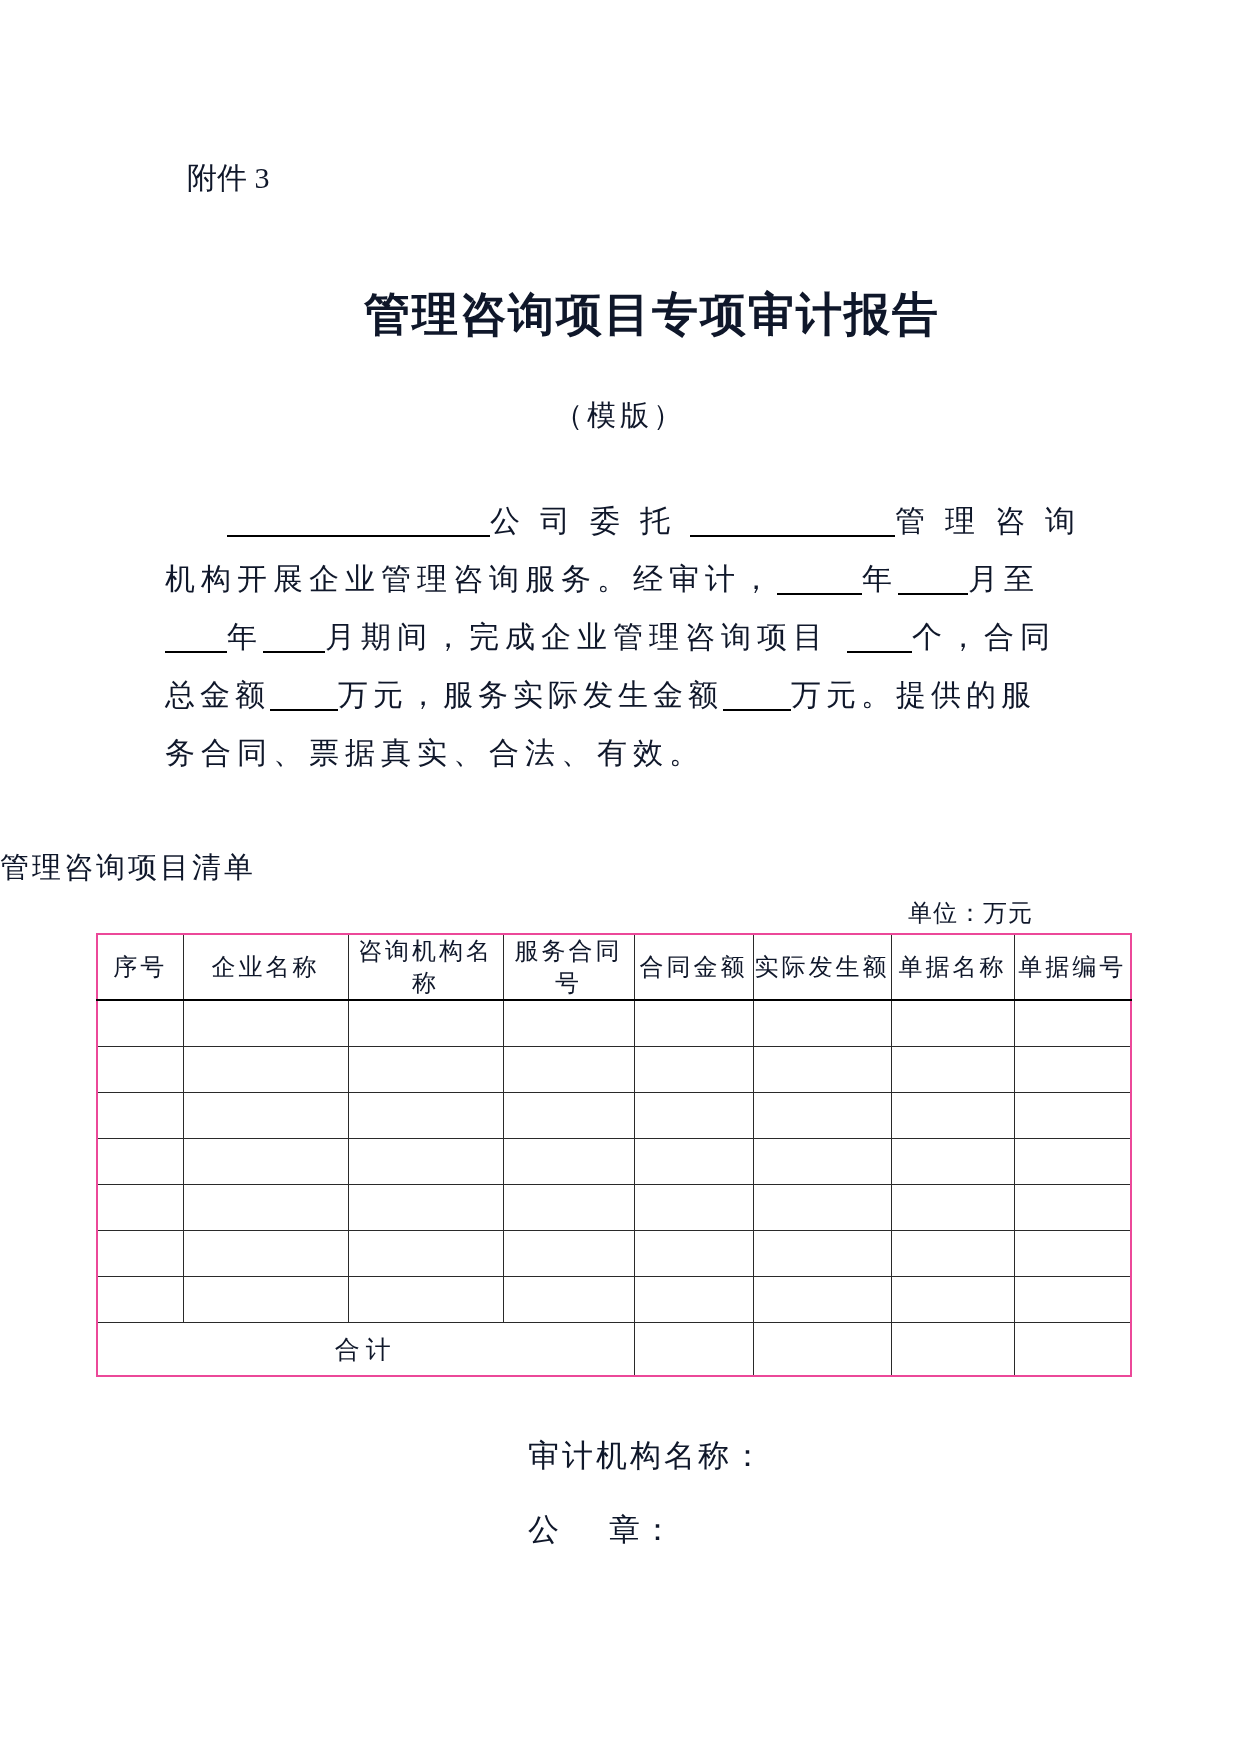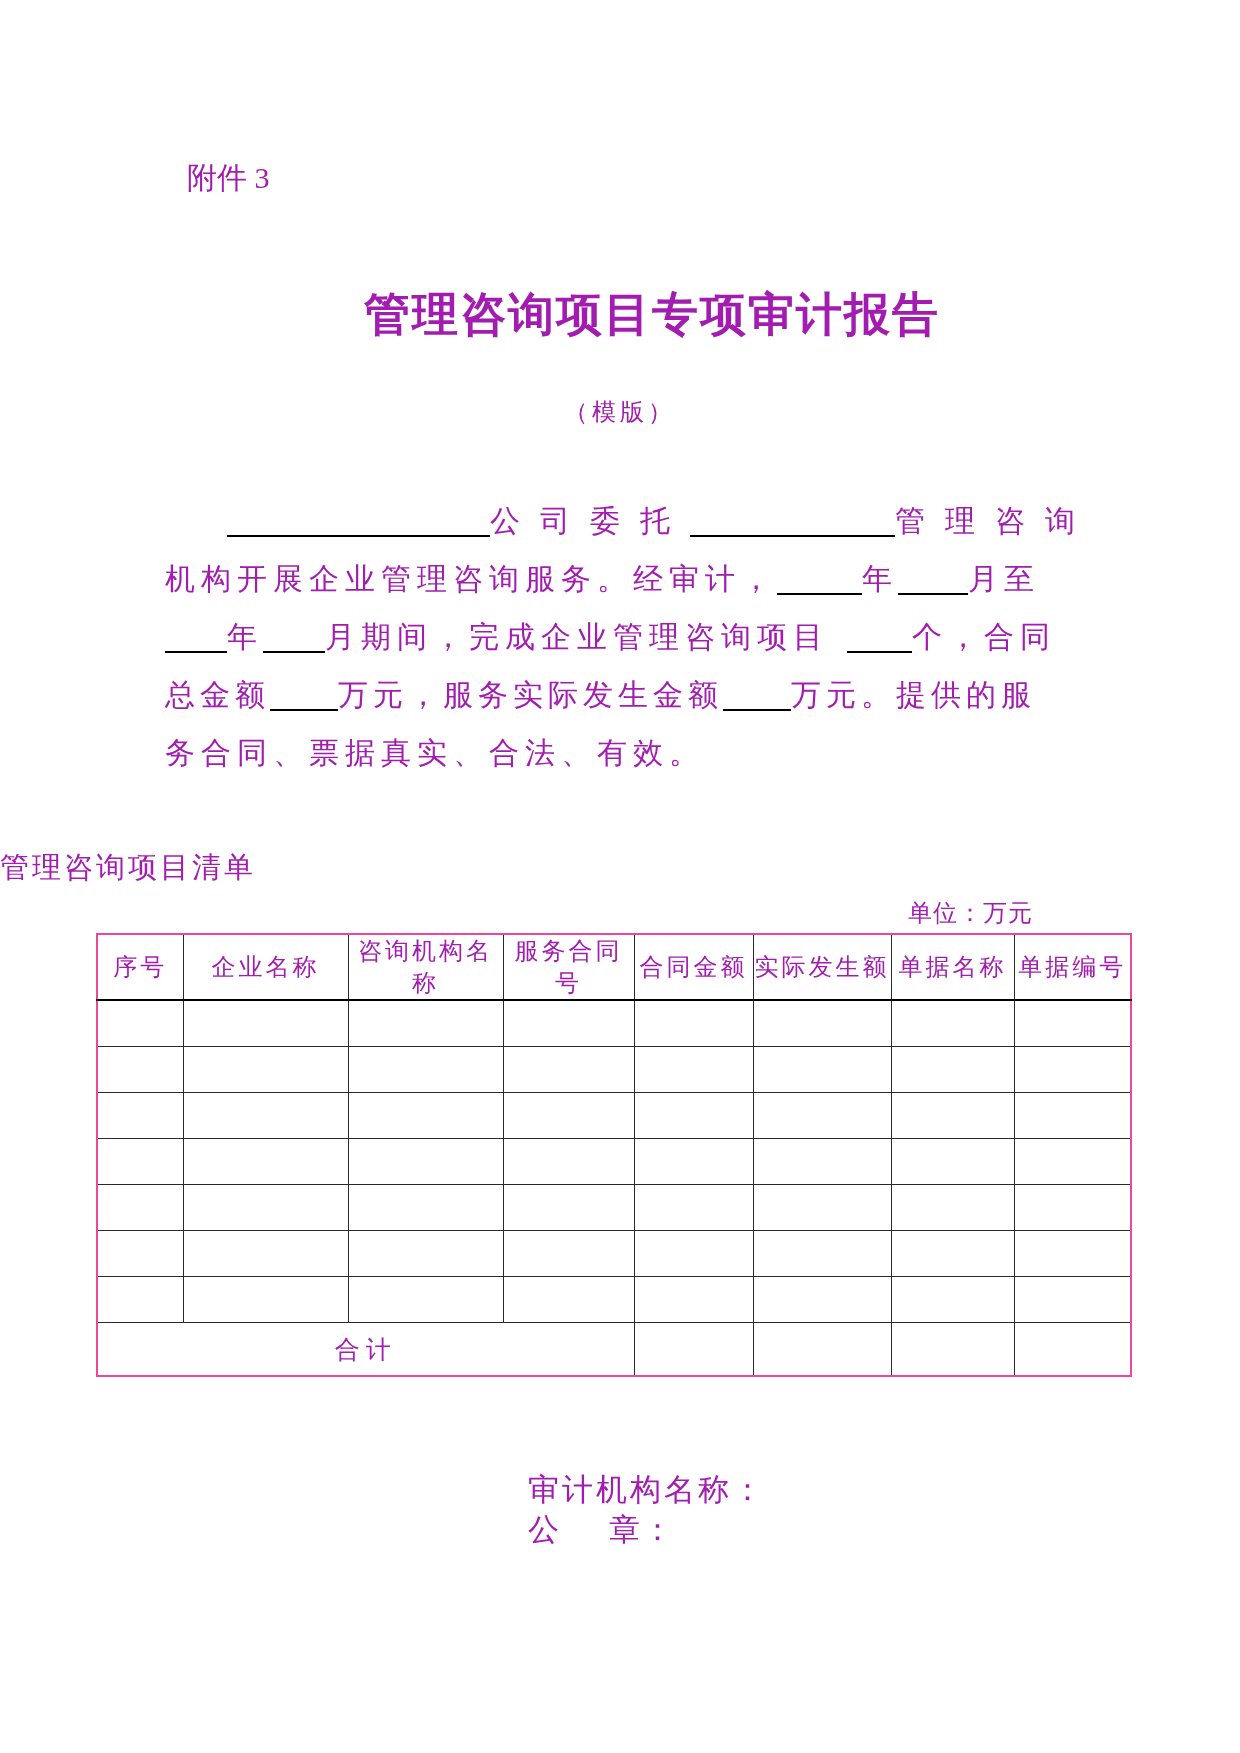--- a/index.html
+++ b/index.html
@@ -1,37 +1,37 @@
 <!DOCTYPE html>
 <html><head>
 <meta charset="utf-8">
 <style>
   html, body { margin:0; padding:0; background:#888; }
   .page {
     position:relative;
     width:1240px; height:1753px;
     margin:0 auto;
     background:#ffffff;
-    color:#a21caf;
+    color:#0f172a;
     font-family:"Liberation Serif","DejaVu Serif",serif;
     overflow:hidden;
   }
   .attachment {
     position:absolute; left:187px; top:158px;
     font-size:30px;
   }
   .title {
     position:absolute; left:0; top:284px; width:100%;
     text-align:center;
     font-family:"Liberation Sans","DejaVu Sans",sans-serif;
     font-weight:700; font-size:46px; letter-spacing:2px;margin-left:32px;
   }
   .subtitle {
     position:absolute; left:0; top:396px; width:100%;
-    text-align:center; font-size:24px; letter-spacing:4px;
+    text-align:center; font-size:29px; letter-spacing:4px;
   }
   .paragraph {
     position:absolute; left:165px; top:492px; width:900px;
     font-size:30px;
   }
   .para-line { height:58px; line-height:58px; white-space:nowrap; }
   .blank {
     display:inline-block; height:0;
     border-bottom:2px solid #000;
     vertical-align:-6px;
@@ -56,21 +56,21 @@
     font-family:"Liberation Serif","DejaVu Serif",serif;
   }
   table.report th {
     height:38px; font-size:24px; font-weight:normal; letter-spacing:3px;
     border-bottom:2px solid #000;
   }
   table.report td.empty-cell { height:45px; }
   table.report tr.total-row td { height:52px; font-size:25px; letter-spacing:6px; }
   .footer-auditor {
     position:absolute; left:528px; top:1435px;
-    font-size:31px; letter-spacing:3px;margin-top:34px;
+    font-size:31px; letter-spacing:3px;
   }
   .footer-seal {
     position:absolute; left:528px; top:1509px;
     font-size:31px; letter-spacing:2px;
   }
   .footer-date {
     position:absolute; left:642px; top:1585px;
     font-size:31px;
   }
 </style>

